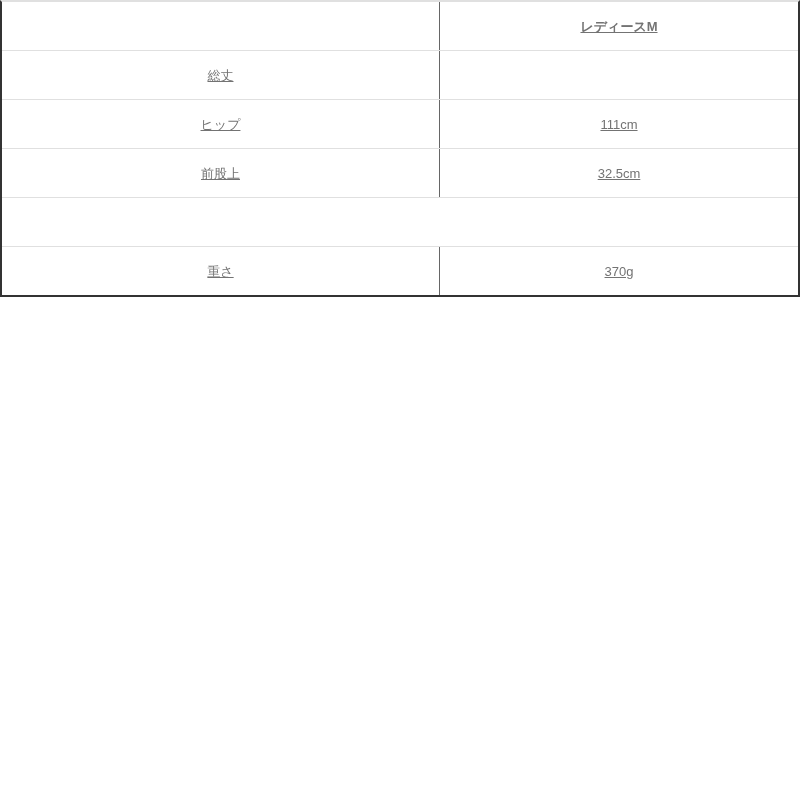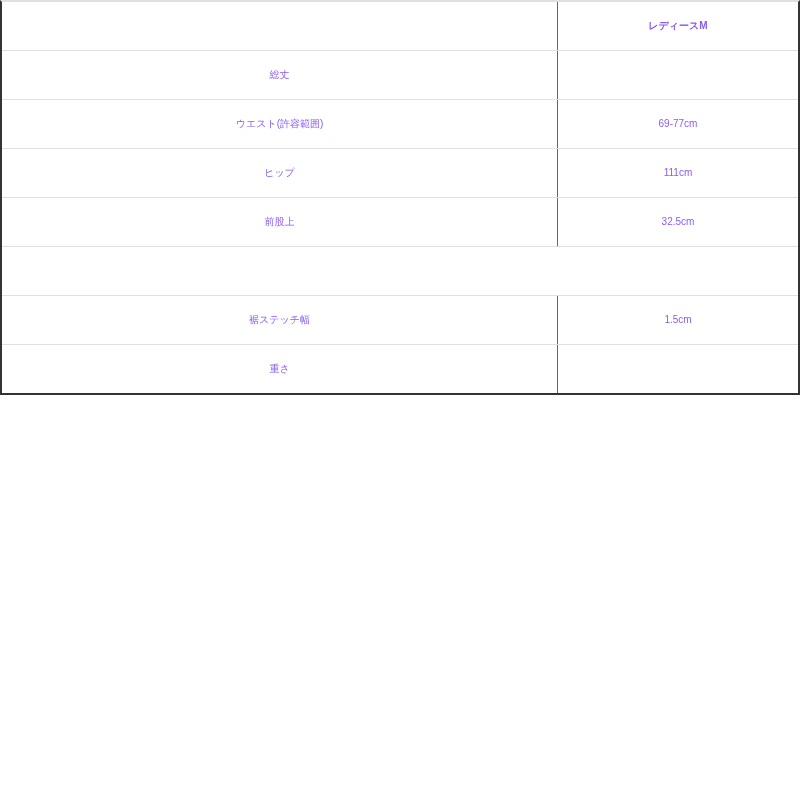--- a/index.html
+++ b/index.html
@@ -32,26 +32,27 @@
   }
   .t-row.header-row {
     height: 48px;
     border-top: none;
   }
   .cell {
     display: flex;
     align-items: center;
     justify-content: center;
     box-sizing: border-box;
-    font-size: 10px;
-    color: #8b5cf6;
+    font-size: 13px;
+    color: #737373;
     line-height: 1;
+    text-decoration: underline;
   }
   .label-cell {
-    width: 556px;
+    width: 438px;
     border-right: 1px solid #666666;
   }
   .value-cell {
     flex: 1;
   }
   .header-row .value-cell {
     font-weight: bold;
   }
 </style>
 </head>
@@ -62,44 +63,37 @@
 
     <div class="t-row header-row">
       <div class="cell label-cell"></div>
       <div class="cell value-cell">レディースM</div>
     </div>
 
     <div class="t-row">
       <div class="cell label-cell">総丈</div>
     </div>
 
-    <div class="t-row">
-      <div class="cell label-cell">ウエスト(許容範囲)</div>
-      <div class="cell value-cell">69-77cm</div>
-    </div>
 
     <div class="t-row">
       <div class="cell label-cell">ヒップ</div>
       <div class="cell value-cell">111cm</div>
     </div>
 
     <div class="t-row">
       <div class="cell label-cell">前股上</div>
       <div class="cell value-cell">32.5cm</div>
     </div>
 
 
 
 
     <div class="t-row">
     </div>
 
-    <div class="t-row">
-      <div class="cell label-cell">裾ステッチ幅</div>
-      <div class="cell value-cell">1.5cm</div>
-    </div>
 
     <div class="t-row">
       <div class="cell label-cell">重さ</div>
+      <div class="cell value-cell">370g</div>
     </div>
 
   </div>
 </div>
 
 </body></html>

